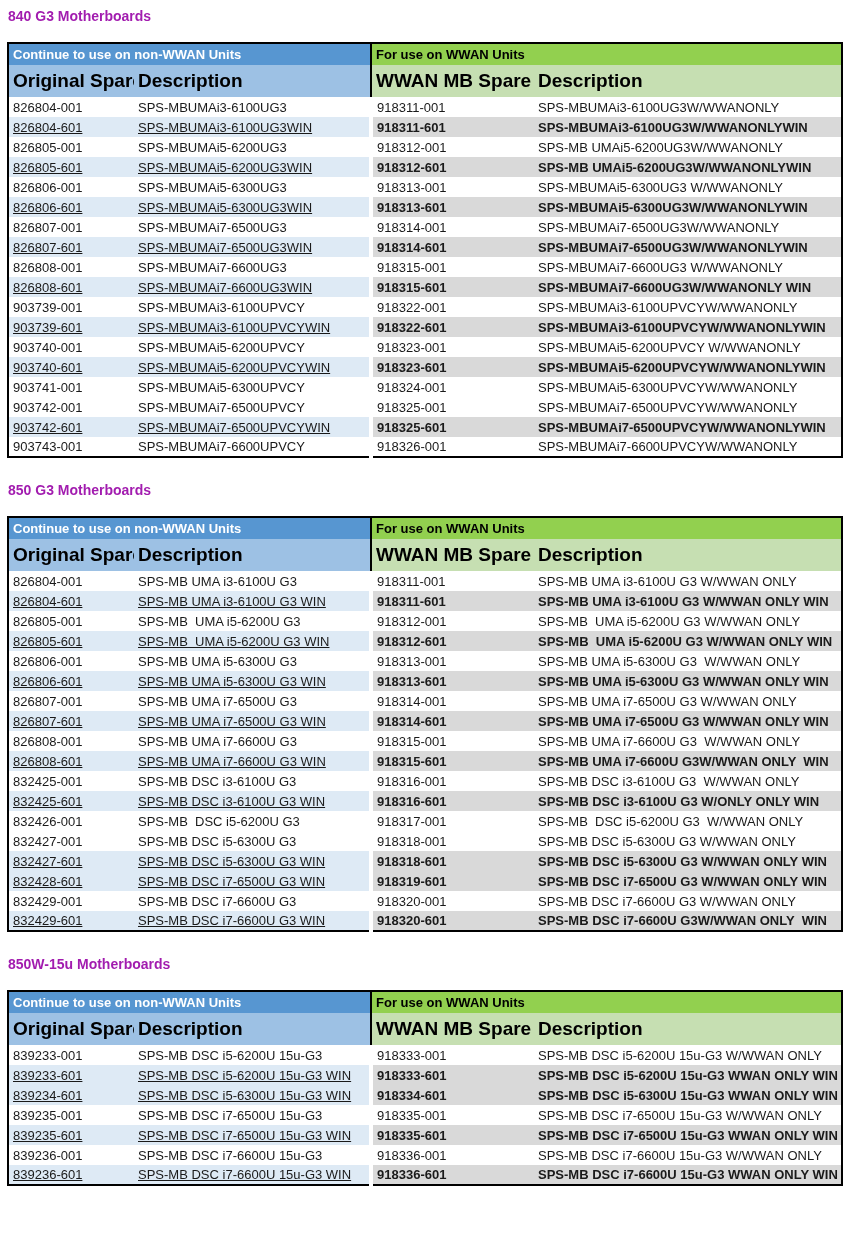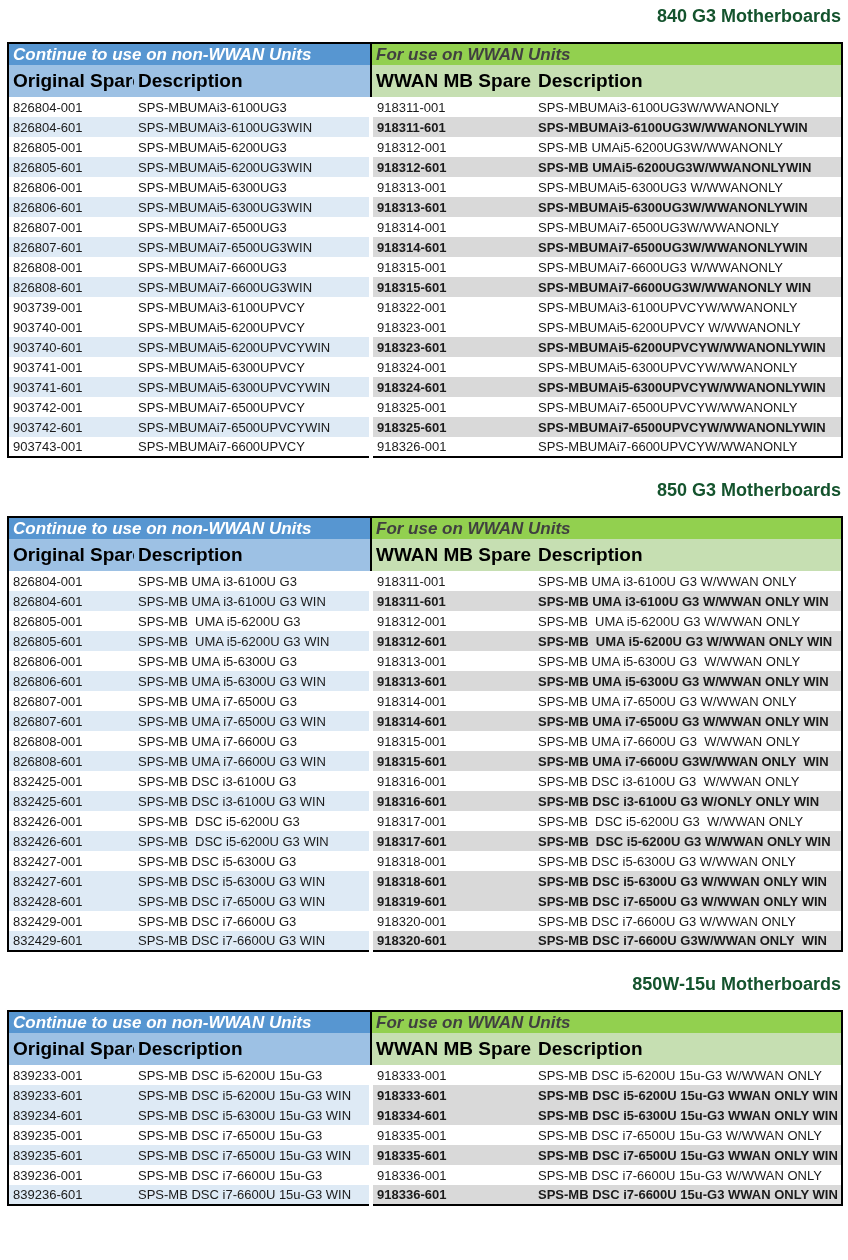--- a/index.html
+++ b/index.html
@@ -16,61 +16,59 @@
   body{
     width:848px;height:1260px;
     padding:6px 7px 0 7px;
     font-family:"Liberation Sans",sans-serif;
     color:#1a1a1a;
     overflow:hidden;
   }
   .section{margin-top:0;}
   .section + .section{margin-top:22px;}
   .section-title{
-    font-size:18px;font-weight:bold;color:#14532d;
+    font-size:14px;font-weight:bold;color:#a21caf;
     line-height:20px;height:20px;
     margin:0 0 16px 1px;
     white-space:pre;
-    text-align:right;
   }
   table.tbl{
     border-collapse:collapse;
     table-layout:fixed;
     width:834px;
     border:2px solid var(--table-border);
   }
   th,td{
     overflow:hidden;
     white-space:pre;
     text-align:left;
     vertical-align:middle;
   }
   th.band{
     height:22px;
-    font-size:17px;font-weight:bold;
+    font-size:13px;font-weight:bold;
     padding:0 12px 0 4px;
-    font-style:italic;
   }
   th.band-left{background:var(--non-wwan-band);color:#ffffff;}
-  th.band-right{background:var(--wwan-band);color:#404040;border-left:2px solid var(--table-border);}
+  th.band-right{background:var(--wwan-band);color:#000000;border-left:2px solid var(--table-border);}
   th.sub{
     height:32px;
     font-size:19px;font-weight:bold;color:#000;
     padding:0 0 0 4px;
   }
   th.sub-left{background:var(--non-wwan-subheader);}
   th.sub-right{background:var(--wwan-subheader);margin-top:44px;}
   th.sep{border-left:2px solid var(--table-border);}
   td{
     height:20px;
     font-size:13px;
     padding:0 0 0 4px;
     background:#ffffff;
   }
-  tr.alt td.l{background:var(--non-wwan-alt-row);}
+  tr.alt td.l{background:var(--non-wwan-alt-row);text-decoration:underline;}
   tr.alt td.r{background:var(--wwan-alt-row);font-weight:bold;}
   td.gap{border-left:4px solid #ffffff;}
 </style>
 </head>
 <body>
 
 <main>
     <section class="section">
       <h2 class="section-title">840 G3 Motherboards</h2>
       <table class="tbl">
@@ -152,43 +150,43 @@
             <td class="l">SPS-MBUMAi7-6600UG3WIN</td>
             <td class="r gap">918315-601</td>
             <td class="r">SPS-MBUMAi7-6600UG3W/WWANONLY WIN</td>
           </tr>
           <tr>
             <td class="l">903739-001</td>
             <td class="l">SPS-MBUMAi3-6100UPVCY</td>
             <td class="r gap">918322-001</td>
             <td class="r">SPS-MBUMAi3-6100UPVCYW/WWANONLY</td>
           </tr>
+          <tr class="alt">
+            <td class="l">903739-601</td>
+            <td class="l">SPS-MBUMAi3-6100UPVCYWIN</td>
+            <td class="r gap">918322-601</td>
+            <td class="r">SPS-MBUMAi3-6100UPVCYW/WWANONLYWIN</td>
+          </tr>
           <tr>
             <td class="l">903740-001</td>
             <td class="l">SPS-MBUMAi5-6200UPVCY</td>
             <td class="r gap">918323-001</td>
             <td class="r">SPS-MBUMAi5-6200UPVCY W/WWANONLY</td>
           </tr>
           <tr class="alt">
             <td class="l">903740-601</td>
             <td class="l">SPS-MBUMAi5-6200UPVCYWIN</td>
             <td class="r gap">918323-601</td>
             <td class="r">SPS-MBUMAi5-6200UPVCYW/WWANONLYWIN</td>
           </tr>
           <tr>
             <td class="l">903741-001</td>
             <td class="l">SPS-MBUMAi5-6300UPVCY</td>
             <td class="r gap">918324-001</td>
             <td class="r">SPS-MBUMAi5-6300UPVCYW/WWANONLY</td>
-          </tr>
-          <tr class="alt">
-            <td class="l">903741-601</td>
-            <td class="l">SPS-MBUMAi5-6300UPVCYWIN</td>
-            <td class="r gap">918324-601</td>
-            <td class="r">SPS-MBUMAi5-6300UPVCYW/WWANONLYWIN</td>
           </tr>
           <tr>
             <td class="l">903742-001</td>
             <td class="l">SPS-MBUMAi7-6500UPVCY</td>
             <td class="r gap">918325-001</td>
             <td class="r">SPS-MBUMAi7-6500UPVCYW/WWANONLY</td>
           </tr>
           <tr class="alt">
             <td class="l">903742-601</td>
             <td class="l">SPS-MBUMAi7-6500UPVCYWIN</td>
@@ -297,26 +295,20 @@
             <td class="l">SPS-MB DSC i3-6100U G3 WIN</td>
             <td class="r gap">918316-601</td>
             <td class="r">SPS-MB DSC i3-6100U G3 W/ONLY ONLY WIN</td>
           </tr>
           <tr>
             <td class="l">832426-001</td>
             <td class="l">SPS-MB  DSC i5-6200U G3</td>
             <td class="r gap">918317-001</td>
             <td class="r">SPS-MB  DSC i5-6200U G3  W/WWAN ONLY</td>
           </tr>
-          <tr class="alt">
-            <td class="l">832426-601</td>
-            <td class="l">SPS-MB  DSC i5-6200U G3 WIN</td>
-            <td class="r gap">918317-601</td>
-            <td class="r">SPS-MB  DSC i5-6200U G3 W/WWAN ONLY WIN</td>
-          </tr>
           <tr>
             <td class="l">832427-001</td>
             <td class="l">SPS-MB DSC i5-6300U G3</td>
             <td class="r gap">918318-001</td>
             <td class="r">SPS-MB DSC i5-6300U G3 W/WWAN ONLY</td>
           </tr>
           <tr class="alt">
             <td class="l">832427-601</td>
             <td class="l">SPS-MB DSC i5-6300U G3 WIN</td>
             <td class="r gap">918318-601</td>

